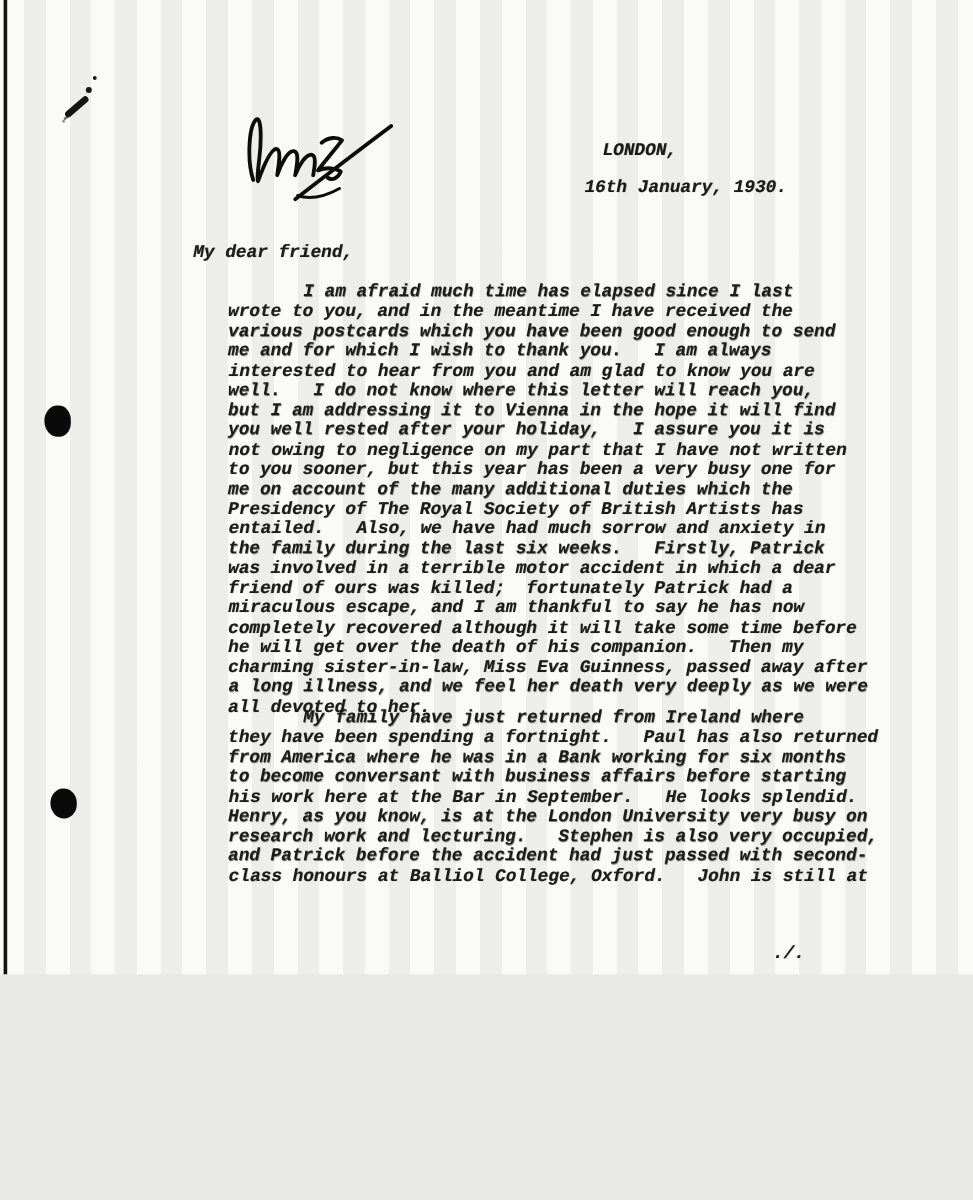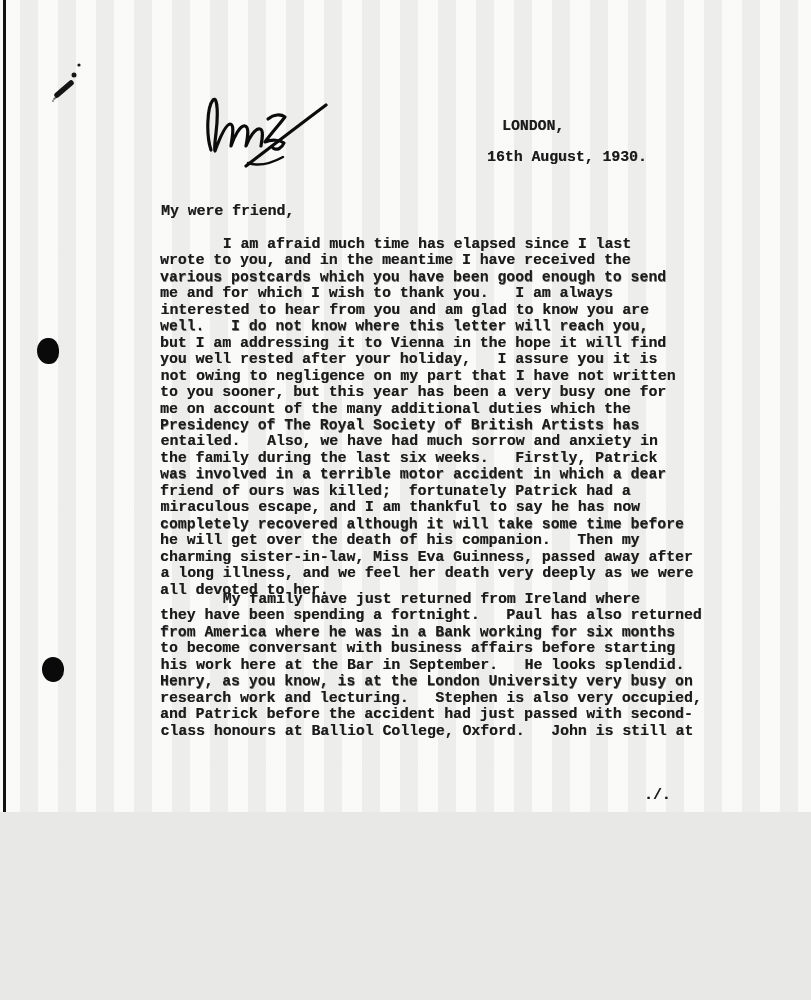--- a/index.html
+++ b/index.html
@@ -3,33 +3,34 @@
 <meta charset="utf-8">
 <style>
   html,body { margin:0; padding:0; background:#e8e8e6; }
   .page {
     position:relative; width:811px; height:812px; overflow:hidden;
     background-color:#f3f3f1;
     background-image:repeating-linear-gradient(90deg,
       rgba(255,255,255,0.55) 0px, rgba(255,255,255,0.55) 20px,
       rgba(227,227,225,0.38) 20px, rgba(227,227,225,0.38) 38px);
     font-family:"Liberation Mono","DejaVu Sans Mono",monospace;
+    font-style:italic;
   }
   .typew {
     position:absolute; font-weight:bold; font-size:14.8px; line-height:16.45px;
     color:#1b1b1b; white-space:pre; letter-spacing:0;
     text-shadow:0.4px 0.3px 0.6px rgba(12,12,12,0.55);
   }
   .city { left:502px; top:118px; }
   .date { left:487px; top:149px; }
   .salutation { left:161px; top:203px; }
   .para-1 { left:160px; top:236px; }
   .para-2 { left:160px; top:591px; }
   .continuation { left:644px; top:787px; }
-  .tline { white-space:pre; }
+  .tline { white-space:pre;margin-left:30px; }
   .tline:nth-child(3n)  { transform:translateY(0.3px); }
   .tline:nth-child(4n+1){ transform:translateX(0.5px); }
   .edge-left { position:absolute; left:3px; top:0; width:3px; height:1000px;
     background:#121212; }
   .edge-left-bottom { position:absolute; left:0; top:928px; width:8px; height:66px;
     background:#0d0d0d; }
   .bottom-noise { position:absolute; left:0; top:995px; width:811px; height:4px;
     background:repeating-linear-gradient(90deg,
       rgba(28,28,28,0.55) 0 9px, transparent 9px 25px,
       rgba(28,28,28,0.28) 25px 30px, transparent 30px 53px);
@@ -77,22 +78,22 @@
       <path d="M 70,26 C 76,21 83,21 87,24 C 80,33 72,42 67,49 C 74,46 82,47 86,50 C 84,55 79,58 75,55"></path>
       <path d="M 48,73 C 70,56 100,33 128,12"></path>
       <path d="M 50,70 C 62,74 74,70 85,64" stroke-width="2.4"></path>
     </g>
   </svg>
 
   <div class="hole hole-1"></div>
   <div class="hole hole-2"></div>
 
   <div class="typew city">LONDON,</div>
-  <div class="typew date">16th August, 1930.</div>
-  <div class="typew salutation">My were friend,</div>
+  <div class="typew date">16th January, 1930.</div>
+  <div class="typew salutation">My dear friend,</div>
 
   <div class="typew para para-1"><div class="tline">       I am afraid much time has elapsed since I last</div><div class="tline">wrote to you, and in the meantime I have received the</div><div class="tline">various postcards which you have been good enough to send</div><div class="tline">me and for which I wish to thank you.   I am always</div><div class="tline">interested to hear from you and am glad to know you are</div><div class="tline">well.   I do not know where this letter will reach you,</div><div class="tline">but I am addressing it to Vienna in the hope it will find</div><div class="tline">you well rested after your holiday,   I assure you it is</div><div class="tline">not owing to negligence on my part that I have not written</div><div class="tline">to you sooner, but this year has been a very busy one for</div><div class="tline">me on account of the many additional duties which the</div><div class="tline">Presidency of The Royal Society of British Artists has</div><div class="tline">entailed.   Also, we have had much sorrow and anxiety in</div><div class="tline">the family during the last six weeks.   Firstly, Patrick</div><div class="tline">was involved in a terrible motor accident in which a dear</div><div class="tline">friend of ours was killed;  fortunately Patrick had a</div><div class="tline">miraculous escape, and I am thankful to say he has now</div><div class="tline">completely recovered although it will take some time before</div><div class="tline">he will get over the death of his companion.   Then my</div><div class="tline">charming sister-in-law, Miss Eva Guinness, passed away after</div><div class="tline">a long illness, and we feel her death very deeply as we were</div><div class="tline">all devoted to her.</div></div>
   <div class="typew para para-2"><div class="tline">       My family have just returned from Ireland where</div><div class="tline">they have been spending a fortnight.   Paul has also returned</div><div class="tline">from America where he was in a Bank working for six months</div><div class="tline">to become conversant with business affairs before starting</div><div class="tline">his work here at the Bar in September.   He looks splendid.</div><div class="tline">Henry, as you know, is at the London University very busy on</div><div class="tline">research work and lecturing.   Stephen is also very occupied,</div><div class="tline">and Patrick before the accident had just passed with second-</div><div class="tline">class honours at Balliol College, Oxford.   John is still at</div></div>
 
   <div class="typew continuation">./.</div>
 
   <div class="speck speck-1"></div>
   <div class="speck speck-2"></div>
   <div class="speck speck-3"></div>
   <div class="speck speck-4"></div>

